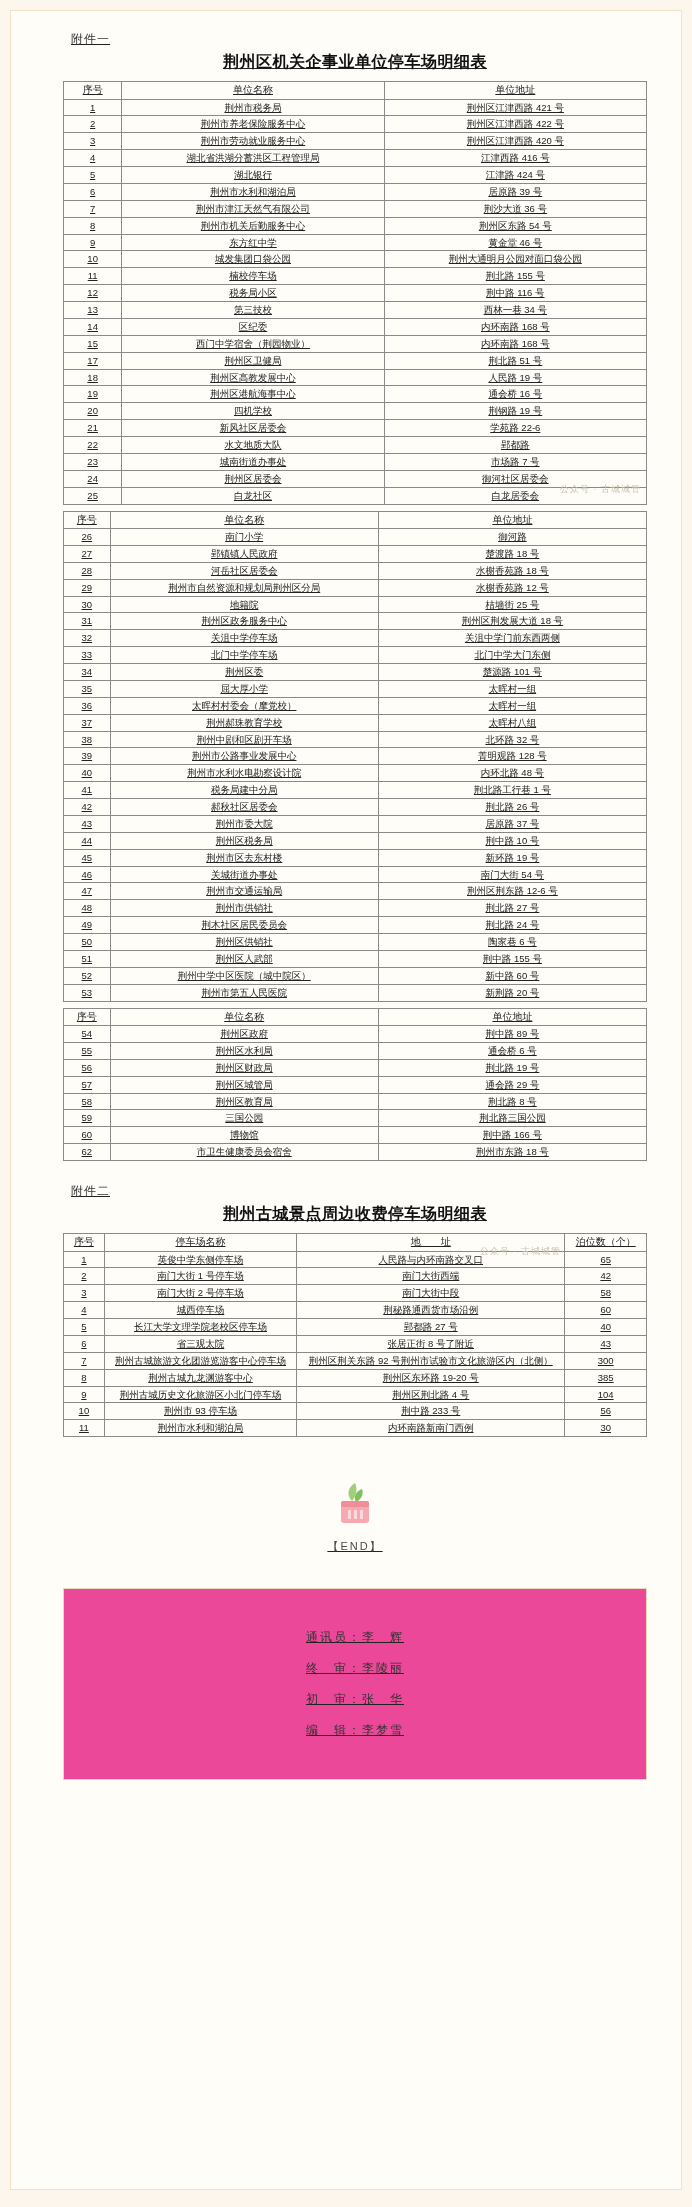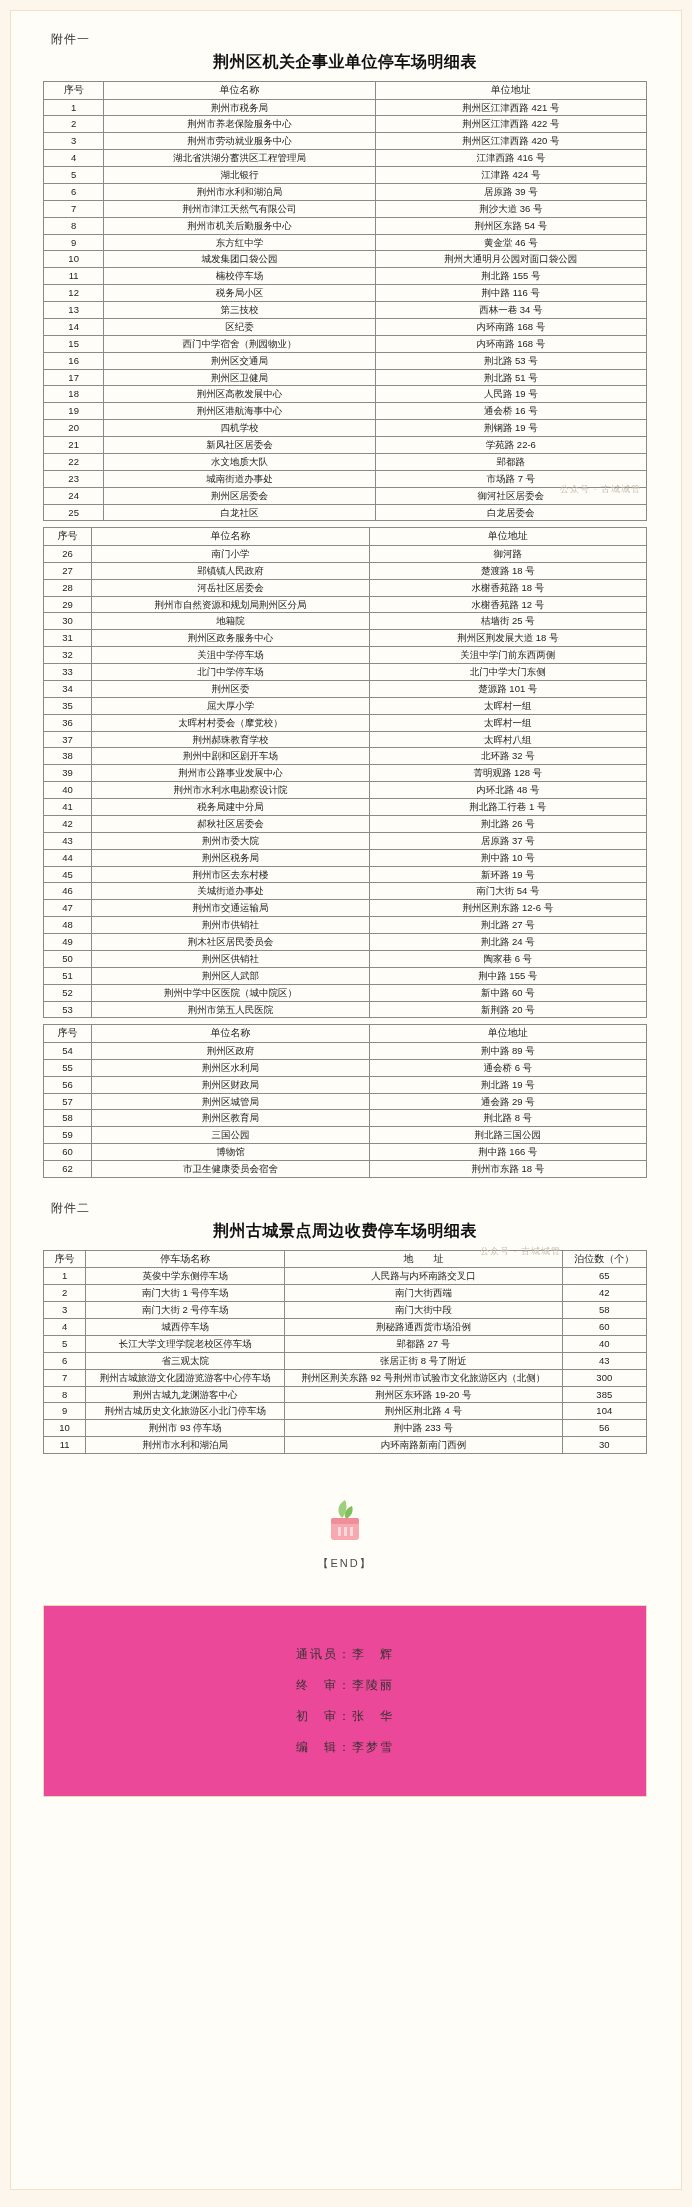--- a/index.html
+++ b/index.html
@@ -14,23 +14,24 @@
     min-height:2207px;
     box-sizing:border-box;
     background:#fdf6ec;
     padding:10px 10px 20px 10px;
     position:relative;
   }
   .inner{
     background:#fffdf8;
     border:1px solid #f0e2c8;
     box-sizing:border-box;
-    padding:14px 34px 26px 32px;
+    padding:14px 34px 26px 52px;
     min-height:2180px;
     position:relative;
+    text-decoration:underline;
   }
   .attach-label{
     font-size:12px;
     color:#333;
     margin:6px 0 2px 8px;
     letter-spacing:1px;
   }
   .doc-title{
     text-align:center;
     font-size:16px;
@@ -202,25 +203,20 @@
             <td>14</td>
             <td>区纪委</td>
             <td>内环南路 168 号</td>
           </tr>
           <tr>
             <td>15</td>
             <td>西门中学宿舍（荆园物业）</td>
             <td>内环南路 168 号</td>
           </tr>
           <tr>
-            <td>16</td>
-            <td>荆州区交通局</td>
-            <td>荆北路 53 号</td>
-          </tr>
-          <tr>
             <td>17</td>
             <td>荆州区卫健局</td>
             <td>荆北路 51 号</td>
           </tr>
           <tr>
             <td>18</td>
             <td>荆州区高教发展中心</td>
             <td>人民路 19 号</td>
           </tr>
           <tr>

